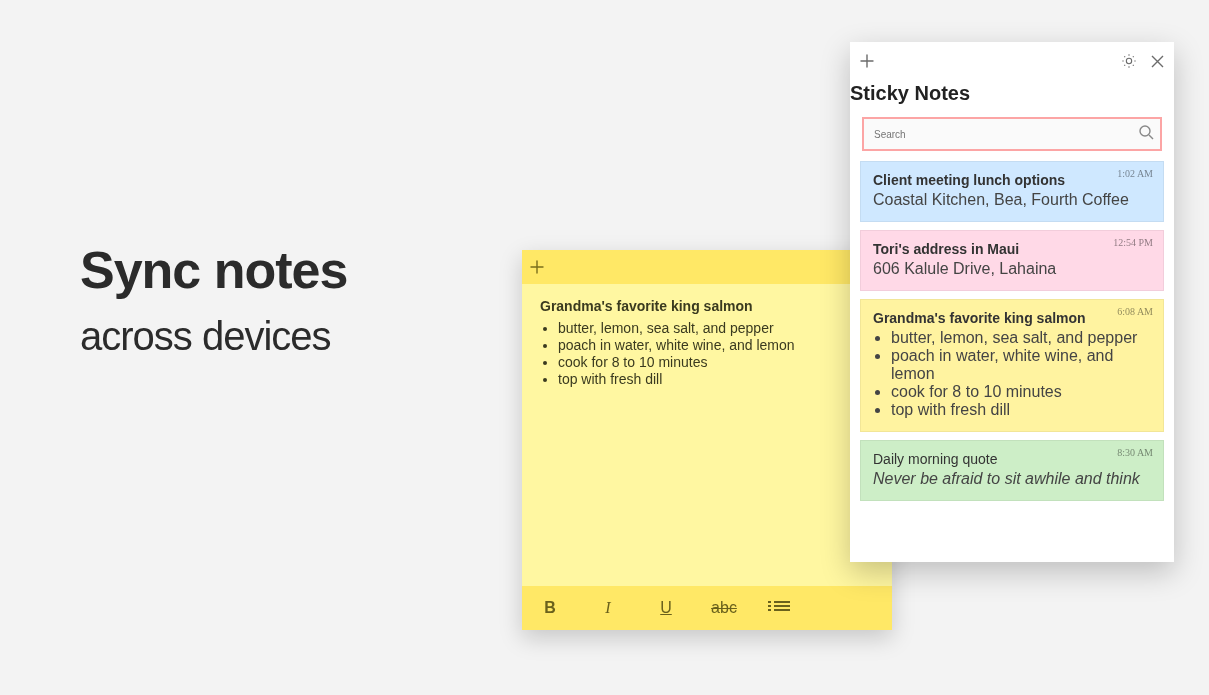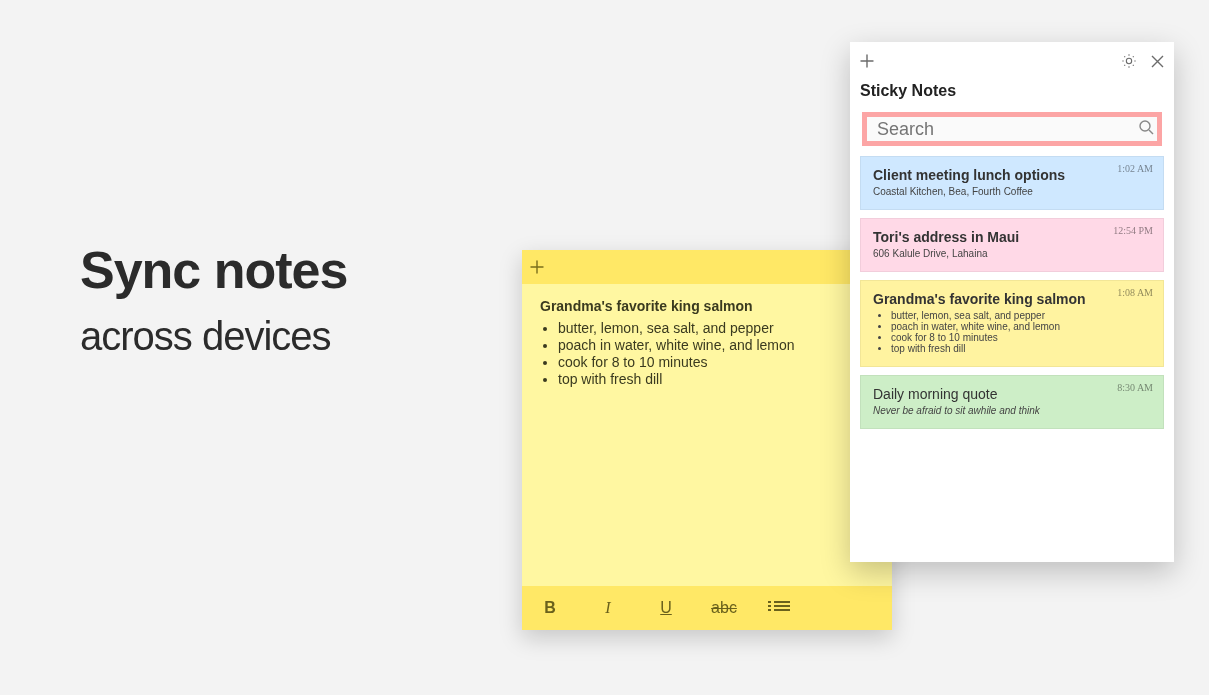--- a/index.html
+++ b/index.html
@@ -35,33 +35,33 @@
   
   .panel {
     position: absolute; left: 850px; top: 42px; width: 324px; height: 520px;
     background: #fff; box-shadow: 0 10px 28px rgba(0,0,0,.22);
     padding: 0; display: flex; flex-direction: column;
   }
   .panel-titlebar { display: flex; align-items: center; height: 38px; padding: 0 10px; }
   .panel-titlebar .plus { color: #6b6b6b; font-size: 18px; cursor: pointer; }
   .panel-titlebar .right { margin-left: auto; display: flex; gap: 14px; align-items: center; }
   .panel-titlebar .gear, .panel-titlebar .close { color: #6b6b6b; cursor: pointer; font-size: 15px; }
-  .panel-title { font-size: 16px; font-weight: 700; color: #222; padding: 2px 14px 8px 10px; }
+  .panel-title { font-size: 20px; font-weight: 700; color: #222; padding: 2px 14px 8px 0; }
   .search-wrap { margin: 4px 12px 10px 12px; position: relative; }
   .search-wrap input {
-    width: 100%; height: 34px; border: 5px solid #fca5a5; background: #fafafa;
-    padding: 0 34px 0 10px; font-size: 18px; color: #555; outline: none;
+    width: 100%; height: 34px; border: 2px solid #fca5a5; background: #fafafa;
+    padding: 0 34px 0 10px; font-size: 10px; color: #555; outline: none;
   }
   .search-wrap .mag { position: absolute; right: 8px; top: 7px; color: #888; font-size: 15px; }
 
   .list { padding: 0 10px; display: flex; flex-direction: column; gap: 8px; overflow: hidden; }
   .card { position: relative; padding: 10px 12px 12px 12px; font-size: 13px; color: #333; border: 1px solid rgba(0,0,0,0.05); }
   .card .time { position: absolute; right: 10px; top: 6px; font-size: 10px; color: rgba(0,0,0,.45); font-family: Liberation Serif, serif; }
   .card .ctitle { font-weight: 700; margin-bottom: 3px; font-size: 14px; }
-  .card .cbody { font-size: 10px; color: #444; }
+  .card .cbody { font-size: 16px; color: #444; }
   .card ul { list-style: disc; padding-left: 18px; }
   .card li { margin: 0; }
   .card .italic { font-style: italic; }
   .card.blue   { background: #cfe8ff; }
   .card.pink   { background: #ffd9e7; }
   .card.yellow { background: #fff3a0; }
   .card.green  { background: #cdeec7; }
 
   
   .bullets-icon { display:inline-block; width:16px; }
@@ -148,21 +148,21 @@
         <div class="cbody">Coastal Kitchen, Bea, Fourth Coffee</div>
       </div>
 
       <div class="card pink">
         <div class="time">12:54 PM</div>
         <div class="ctitle">Tori's address in Maui</div>
         <div class="cbody">606 Kalule Drive, Lahaina</div>
       </div>
 
       <div class="card yellow">
-        <div class="time">1:08 AM</div>
+        <div class="time">6:08 AM</div>
         <div class="ctitle">Grandma's favorite king salmon</div>
         <ul class="cbody">
           <li>butter, lemon, sea salt, and pepper</li>
           <li>poach in water, white wine, and lemon</li>
           <li>cook for 8 to 10 minutes</li>
           <li>top with fresh dill</li>
         </ul>
       </div>
 
       <div class="card green">

